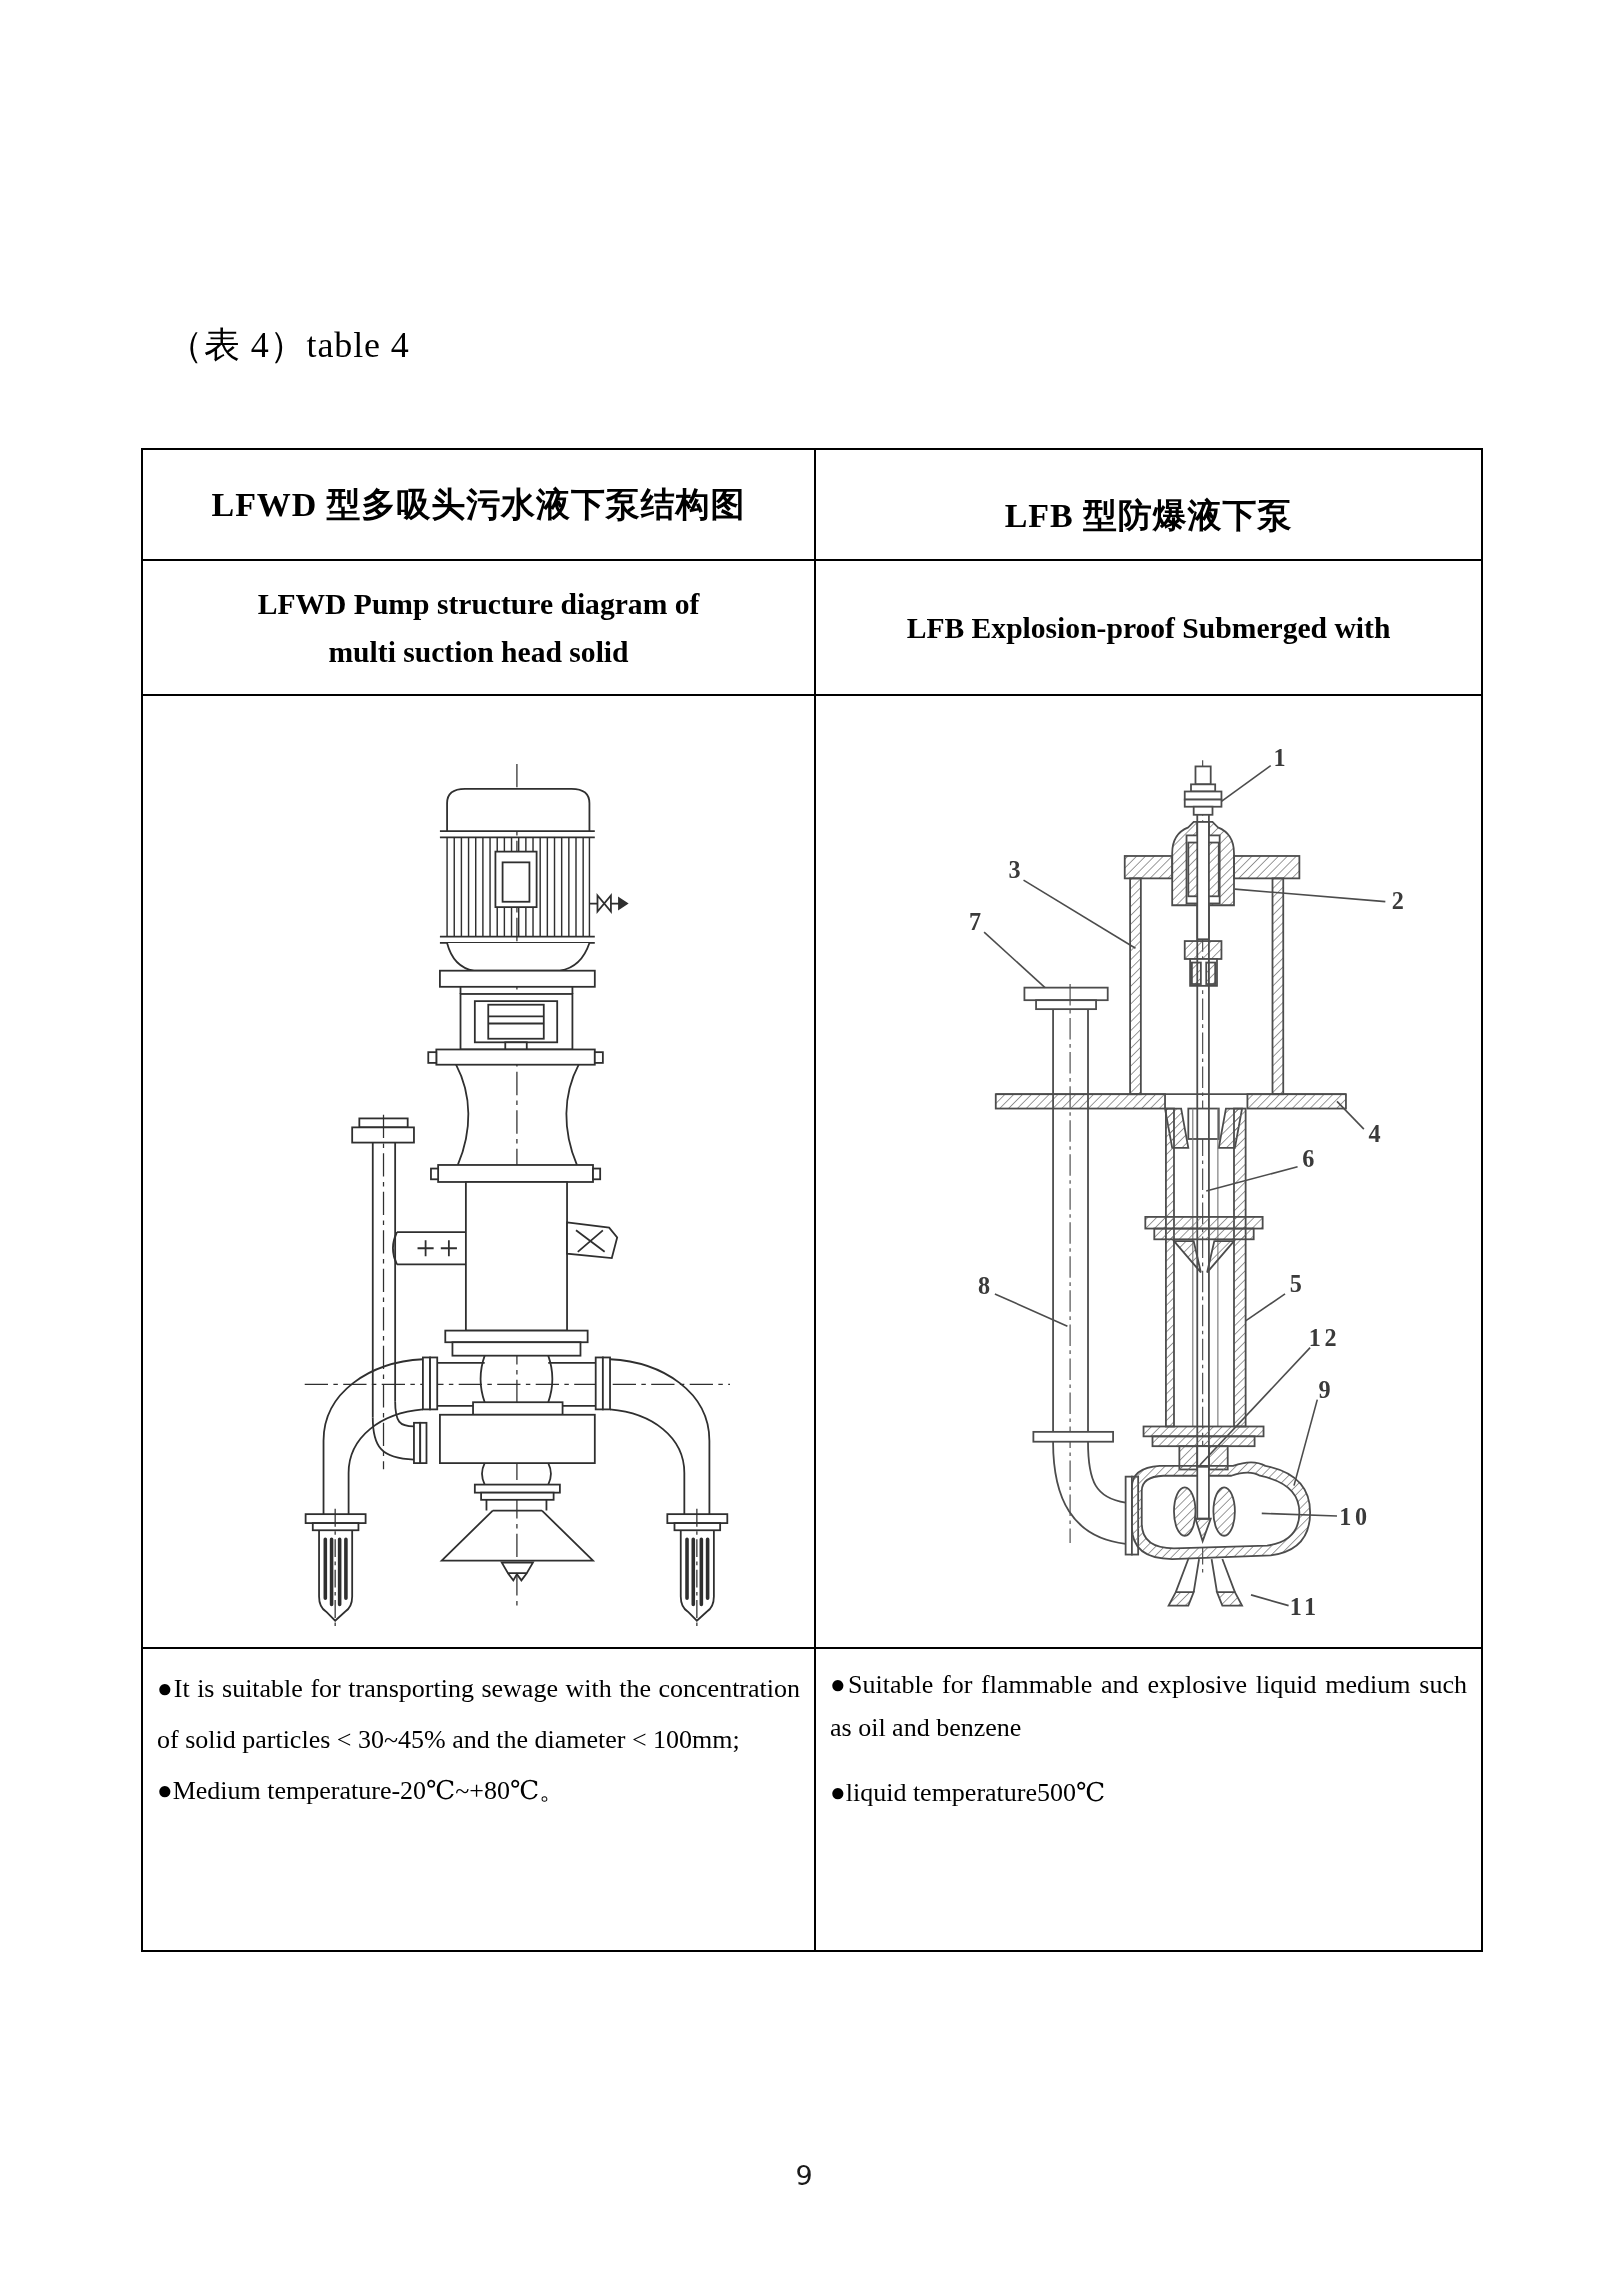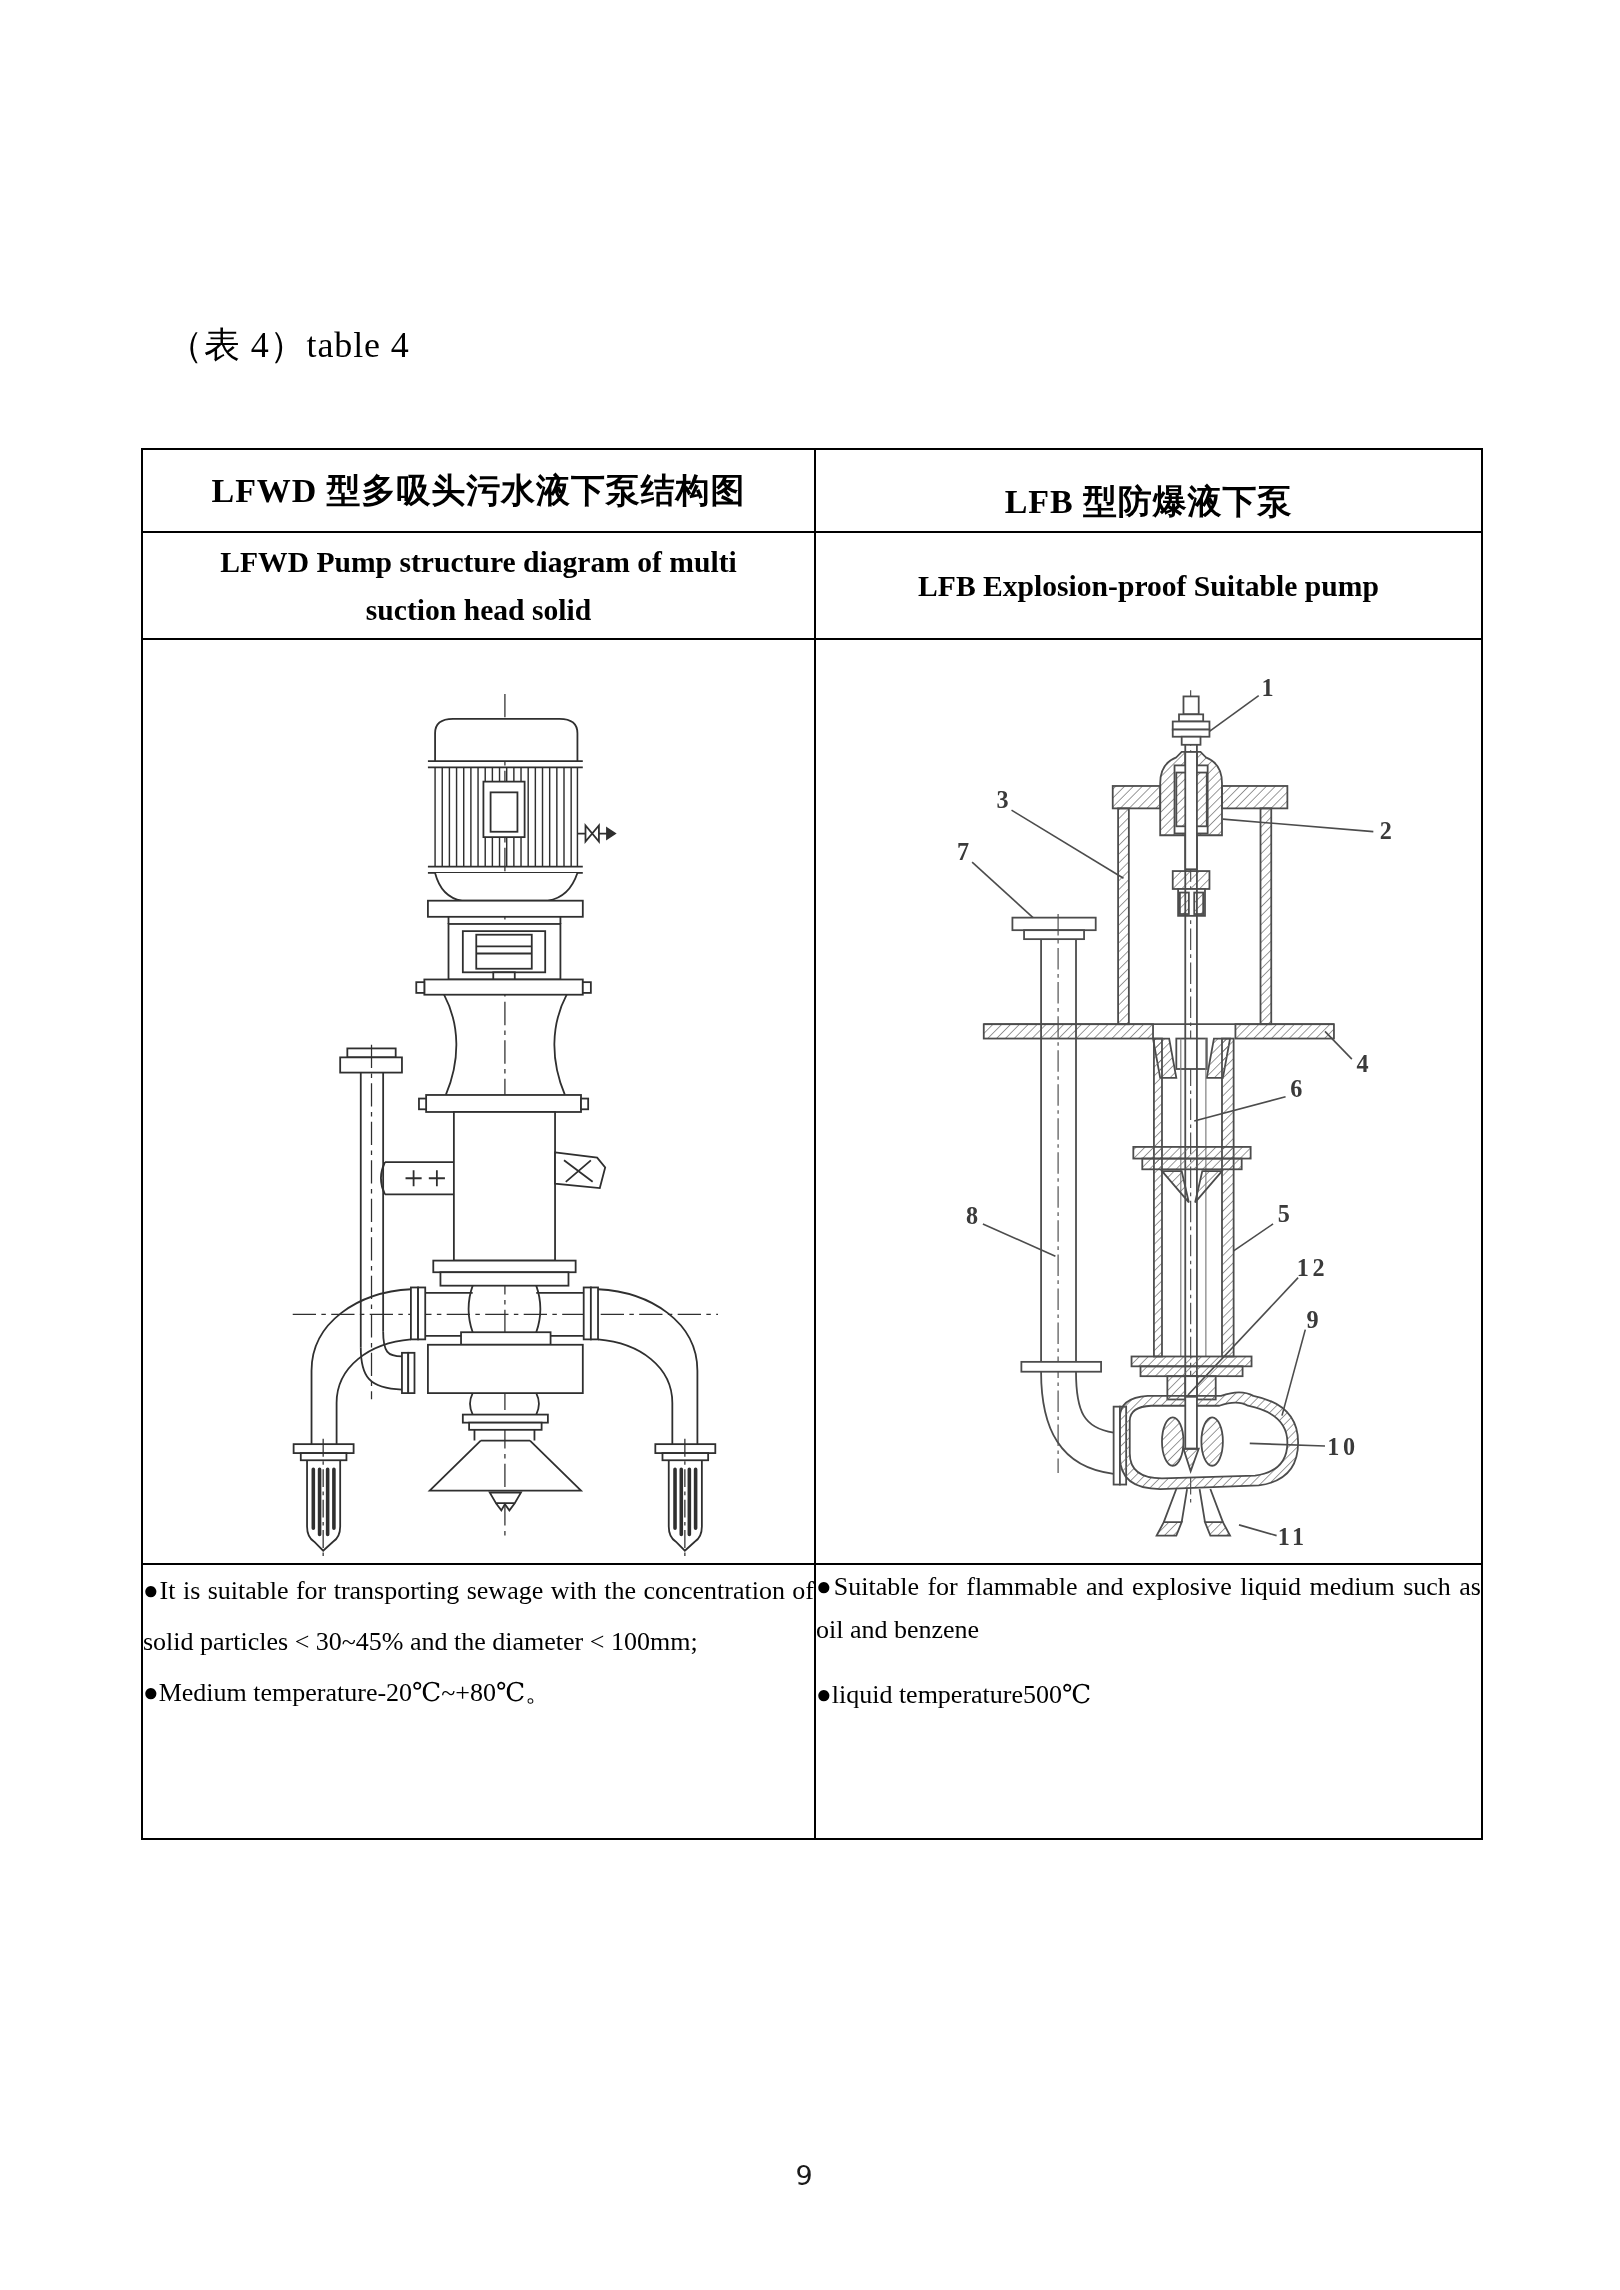--- a/index.html
+++ b/index.html
@@ -13,21 +13,21 @@
   }
   .doc-title{
     position:absolute;left:167px;top:321px;
     font-size:36px;letter-spacing:0.9px;white-space:pre;
   }
   table.ptable{
     position:absolute;left:141px;top:448px;
     width:1340px;
     border-collapse:collapse;table-layout:fixed;
   }
-  table.ptable td{border:2.7px solid #000;padding:0;vertical-align:middle;}
+  table.ptable td{border:2.7px solid #000;padding:14px;vertical-align:middle;}
   tr.r1 td{height:81px;}
   tr.r2 td{height:105px;}
   tr.r3 td{height:923px;vertical-align:top;}
   tr.r4 td{height:270px;vertical-align:top;}
   tr.r5 td{height:273px;vertical-align:top;}
   .hzh{
     text-align:center;font-weight:bold;font-size:34px;letter-spacing:0.9px;
   }
   .nudge{position:relative;top:11.6px;}
   .hen{
@@ -77,21 +77,21 @@
       </td>
       <td>
         <div class="hzh nudge">LFB 型防爆液下泵</div>
       </td>
     </tr>
     <tr class="r2">
       <td>
         <div class="hen">LFWD Pump structure diagram of multi suction head solid</div>
       </td>
       <td>
-        <div class="hen">LFB Explosion-proof Suitable pump</div>
+        <div class="hen">LFB Explosion-proof Submerged with</div>
       </td>
     </tr>
     <tr class="r3">
       <td class="diag">
 
         <svg width="667" height="918" viewBox="0 0 745 1025">
           <g fill="none" stroke="#2f2f2f" stroke-width="2">
 
             <line x1="402" y1="60" x2="402" y2="1002" stroke-width="1.4" stroke-dasharray="26 6 5 6"></line>
 

